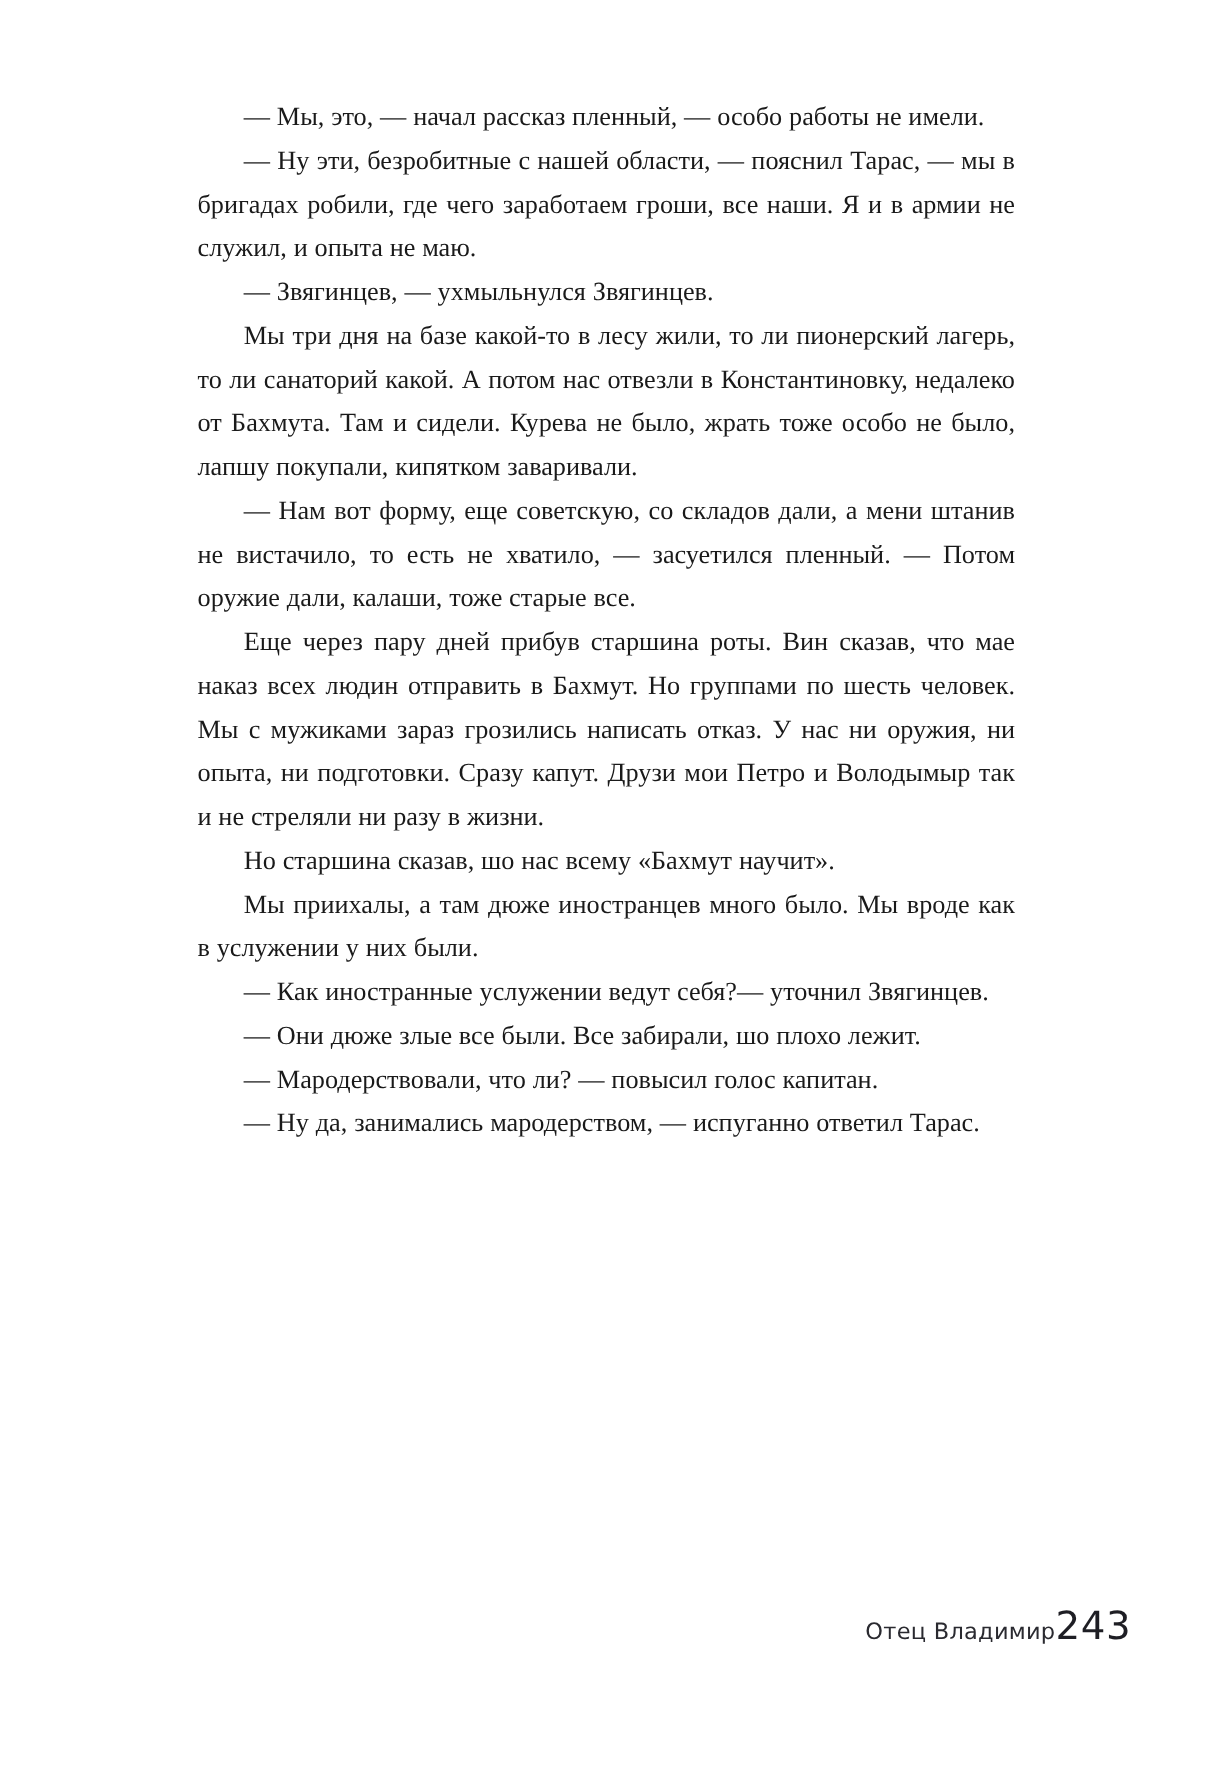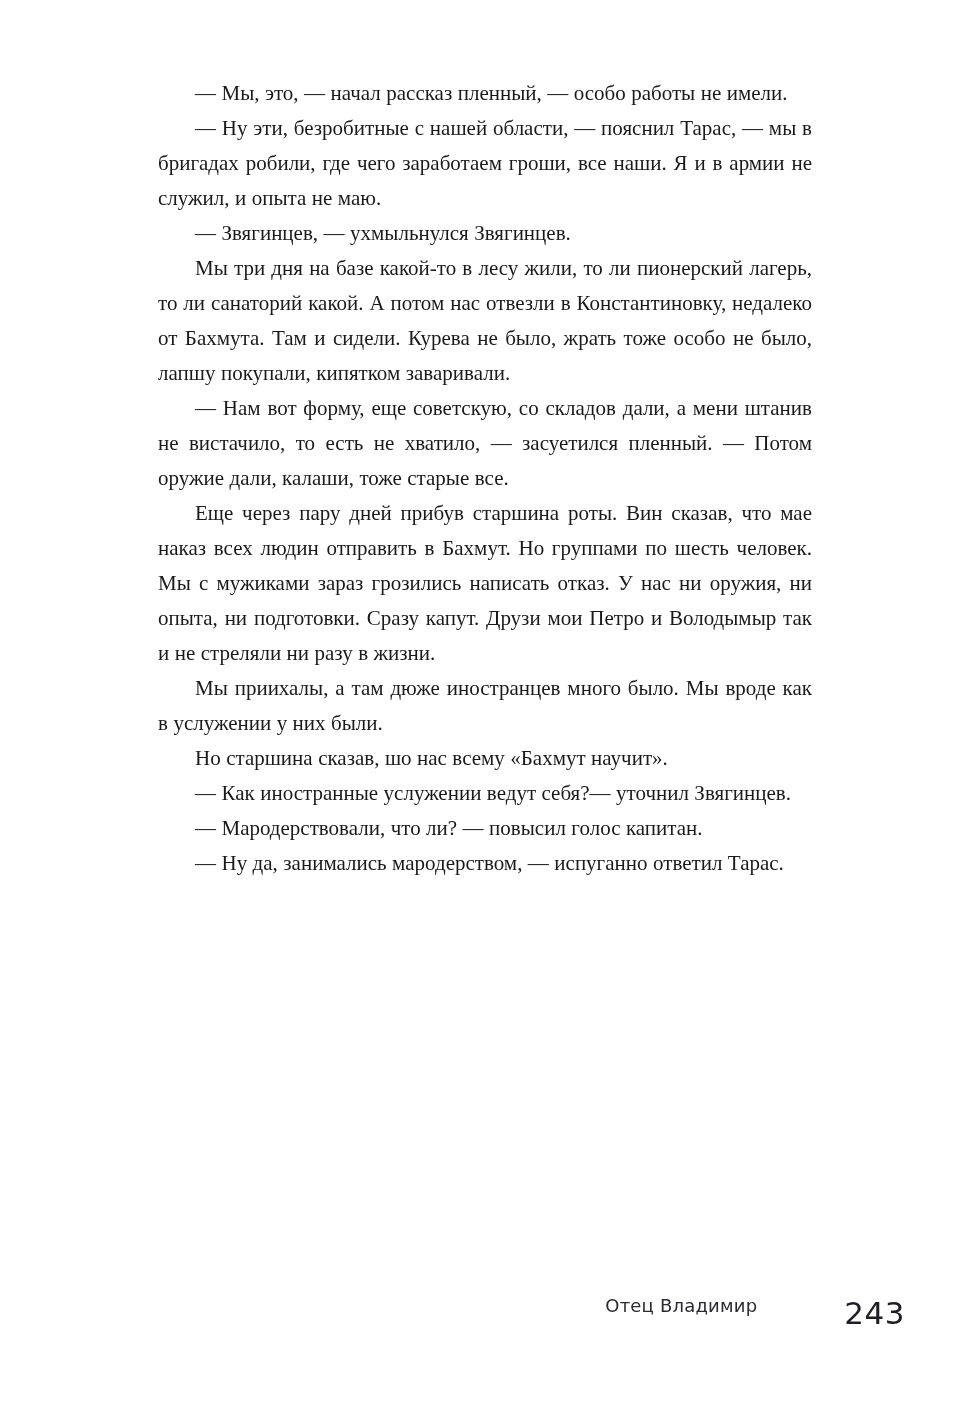--- a/index.html
+++ b/index.html
@@ -44,59 +44,58 @@
 
   
   .footer {
     position: absolute;
     left: 0;
     top: 1286px;
     width: 905px;
     display: flex;
     justify-content: flex-end;
     align-items: baseline;
-    gap: 44px;
   }
 
   .footer-title {
     font-family: "DejaVu Sans", "Liberation Sans", sans-serif;
     font-size: 18px;
     font-weight: 400;
     color: #2a2a30;
     letter-spacing: 0.2px;
     white-space: nowrap;
   }
 
   .footer-pageno {
     font-family: "DejaVu Sans", "Liberation Sans", sans-serif;
     font-size: 31px;
     font-weight: 400;
     color: #1e1e24;
     letter-spacing: 0.5px;
     line-height: 1;
     position: relative;
-    top: 12px;
-    margin-left: 43px;
+    top: 0;
   }
 </style>
 </head>
 <body>
 
 <div class="page">
 
   <div class="text-column">
     <p class="para">— Мы, это, — начал рассказ пленный, — особо работы не имели.</p>
     <p class="para">— Ну эти, безробитные с нашей области, — пояснил Тарас, — мы в бригадах робили, где чего заработаем гроши, все наши. Я и в армии не служил, и опыта не маю.</p>
     <p class="para last-line-left">— Звягинцев, — ухмыльнулся Звягинцев.</p>
     <p class="para">Мы три дня на базе какой-то в лесу жили, то ли пионерский лагерь, то ли санаторий какой. А потом нас отвезли в Константиновку, недалеко от Бахмута. Там и сидели. Курева не было, жрать тоже особо не было, лапшу покупали, кипятком заваривали.</p>
     <p class="para">— Нам вот форму, еще советскую, со складов дали, а мени штанив не вистачило, то есть не хватило, — засуетился пленный. — Потом оружие дали, калаши, тоже старые все.</p>
     <p class="para">Еще через пару дней прибув старшина роты. Вин сказав, что мае наказ всех людин отправить в Бахмут. Но группами по шесть человек. Мы с мужиками зараз грозились написать отказ. У нас ни оружия, ни опыта, ни подготовки. Сразу капут. Друзи мои Петро и Володымыр так и не стреляли ни разу в жизни.</p>
+    <p class="para last-line-left">Но старшина сказав, шо нас всему «Бахмут научит».</p>
     <p class="para">Мы приихалы, а там дюже иностранцев много было. Мы вроде как в услужении у них были.</p>
-    <p class="para last-line-left">Но старшина сказав, шо нас всему «Бахмут научит».</p>
     <p class="para">— Как иностранные услужении ведут себя?— уточнил Звягинцев.</p>
+    <p class="para">— Они дюже злые все были. Все забирали, шо плохо лежит.</p>
     <p class="para">— Мародерствовали, что ли? — повысил голос капитан.</p>
     <p class="para">— Ну да, занимались мародерством, — испуганно ответил Тарас.</p>
   </div>
 
   <div class="footer">
     <span class="footer-title">Отец Владимир</span>
     <span class="footer-pageno">243</span>
   </div>
 
 </div>

